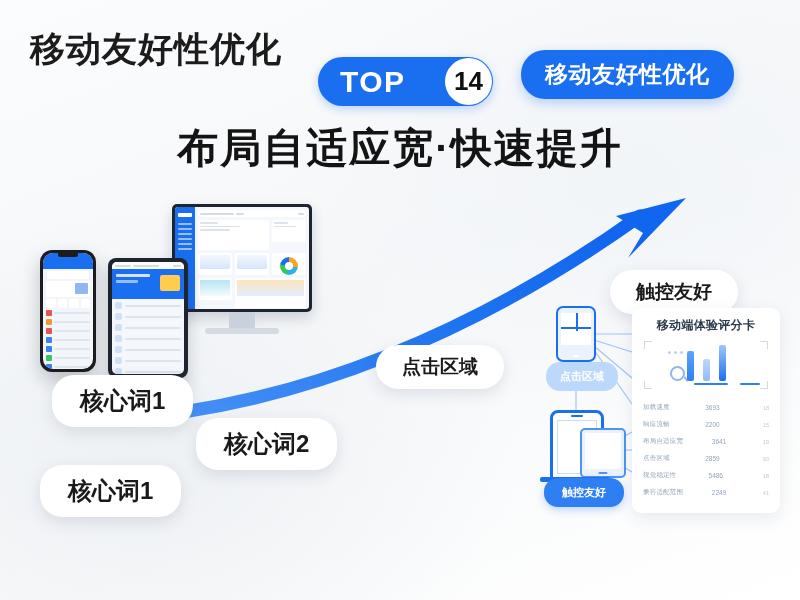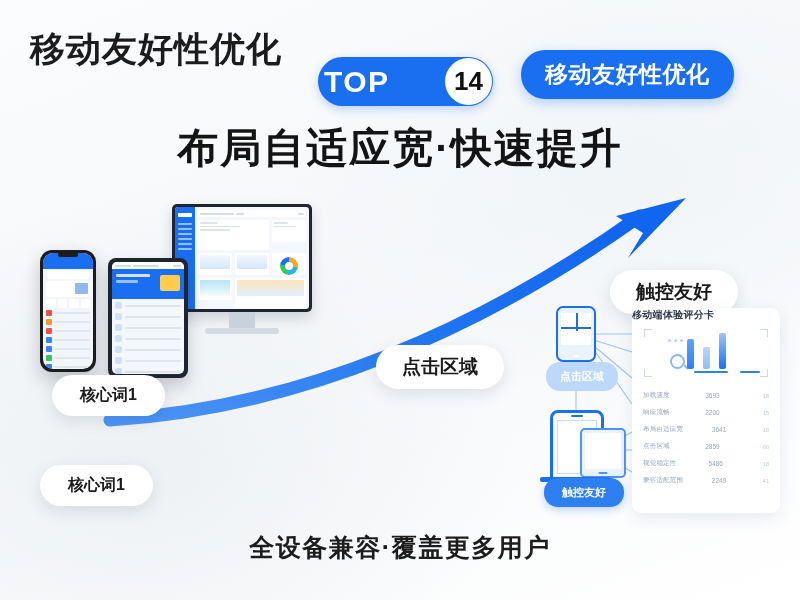--- a/index.html
+++ b/index.html
@@ -24,21 +24,21 @@
   }
   .top-badge{
     position:absolute;left:318px;top:57px;
     height:49px;width:175px;border-radius:26px;
     background:#1a6ff0;
     box-shadow:0 3px 10px rgba(26,111,240,.28);
     display:flex;align-items:center;
   }
   .top-badge .tword{
     color:#ffffff;font-size:30px;font-weight:700;
-    letter-spacing:1.5px;margin-left:6px;
+    letter-spacing:1.5px;margin-left:22px;
   }
   .top-badge .tnum{
     position:absolute;right:1px;top:1px;
     width:47px;height:47px;border-radius:50%;
     background:#ffffff;
     display:flex;align-items:center;justify-content:center;
     color:#111;font-size:26px;font-weight:700;
   }
   .pill-blue{
     position:absolute;left:521px;top:50px;
@@ -117,41 +117,41 @@
   .ph-chips{display:flex;gap:2px;margin:2px 3px;}
   .ph-chips b{flex:1;height:9px;border-radius:2px;background:#fff;display:block;}
   .ph-list{margin:0 3px;}
   .plrow{display:flex;align-items:center;gap:2px;margin-bottom:3px;}
   .plrow b{width:6px;height:6px;border-radius:1px;display:block;}
   .plrow u{flex:1;height:2px;background:#dfe6ee;border-radius:1px;display:block;}
 
   
   .kw{
     position:absolute;background:#fff;border-radius:22px;
-    font-size:16px;font-weight:700;color:#1a1a1a;
+    font-size:24px;font-weight:700;color:#1a1a1a;
     padding:10px 28px;white-space:nowrap;
     box-shadow:0 5px 16px rgba(40,60,90,.13);
   }
   .kw1{left:52px;top:375px;}
   .kw2{left:196px;top:418px;}
   .kw3{left:40px;top:465px;}
   .kw-layout{left:376px;top:345px;font-size:19px;padding:9px 26px;}
   .kw-touch{left:610px;top:270px;font-size:19px;padding:9px 26px;}
 
   
   .diagram{position:absolute;left:536px;top:300px;width:250px;height:215px;}
   .card-score{
     position:absolute;left:96px;top:8px;width:148px;height:205px;
     background:#fff;border-radius:9px;
     box-shadow:0 5px 16px rgba(40,70,120,.10);
     overflow:hidden;
   }
   .card-title{
-    font-size:10px;font-weight:700;color:#2c3a4d;
-    letter-spacing:.3px;
+    text-align:center;font-size:12px;font-weight:700;color:#2c3a4d;
+    margin-top:9px;letter-spacing:.3px;
   }
   .chart-box{position:relative;margin:7px 12px 0;height:48px;}
   .chart-box .corner{position:absolute;width:7px;height:7px;border:1px solid #cdd9e8;}
   .chart-box .c1{left:0;top:0;border-right:none;border-bottom:none;}
   .chart-box .c2{right:0;top:0;border-left:none;border-bottom:none;}
   .chart-box .c3{left:0;bottom:0;border-right:none;border-top:none;}
   .chart-box .c4{right:0;bottom:0;border-left:none;border-top:none;}
   .bars{position:absolute;left:0;right:0;bottom:8px;display:flex;align-items:flex-end;justify-content:center;gap:9px;height:36px;}
   .bar{width:7px;border-radius:2px;}
   .mag{position:absolute;left:26px;bottom:8px;width:11px;height:11px;border:2px solid #8fb6ef;border-radius:50%;}
@@ -378,20 +378,21 @@
           </div>
         <div class="plrow">
             <b style="background:#3b82f6"></b>
             <u></u>
           </div>
       </div>
     </div>
   </div>
 
   <div class="kw kw1">核心词1</div>
+  <div class="kw kw2">核心词2</div>
   <div class="kw kw3">核心词1</div>
   <div class="kw kw-layout">点击区域</div>
   <div class="kw kw-touch">触控友好</div>
 
   <div class="diagram">
 
     <svg width="250" height="215" viewBox="0 0 250 215" style="position:absolute;left:0;top:0;">
       <g stroke="#9cc3f5" stroke-width="1.1" fill="none">
         <path d="M58,34 L96,34"></path>
         <path d="M58,40 L96,52"></path>
@@ -479,15 +480,14 @@
         </div>
         <div class="srow">
           <span class="lbl">兼容适配范围</span>
           <span class="v1">2249</span>
           <span class="v2">41</span>
         </div>
       </div>
     </div>
   </div>
 
-  <div class="footer">全设备兼容·覆盖更多用户</div>
 
 </div>
 
 </body></html>

